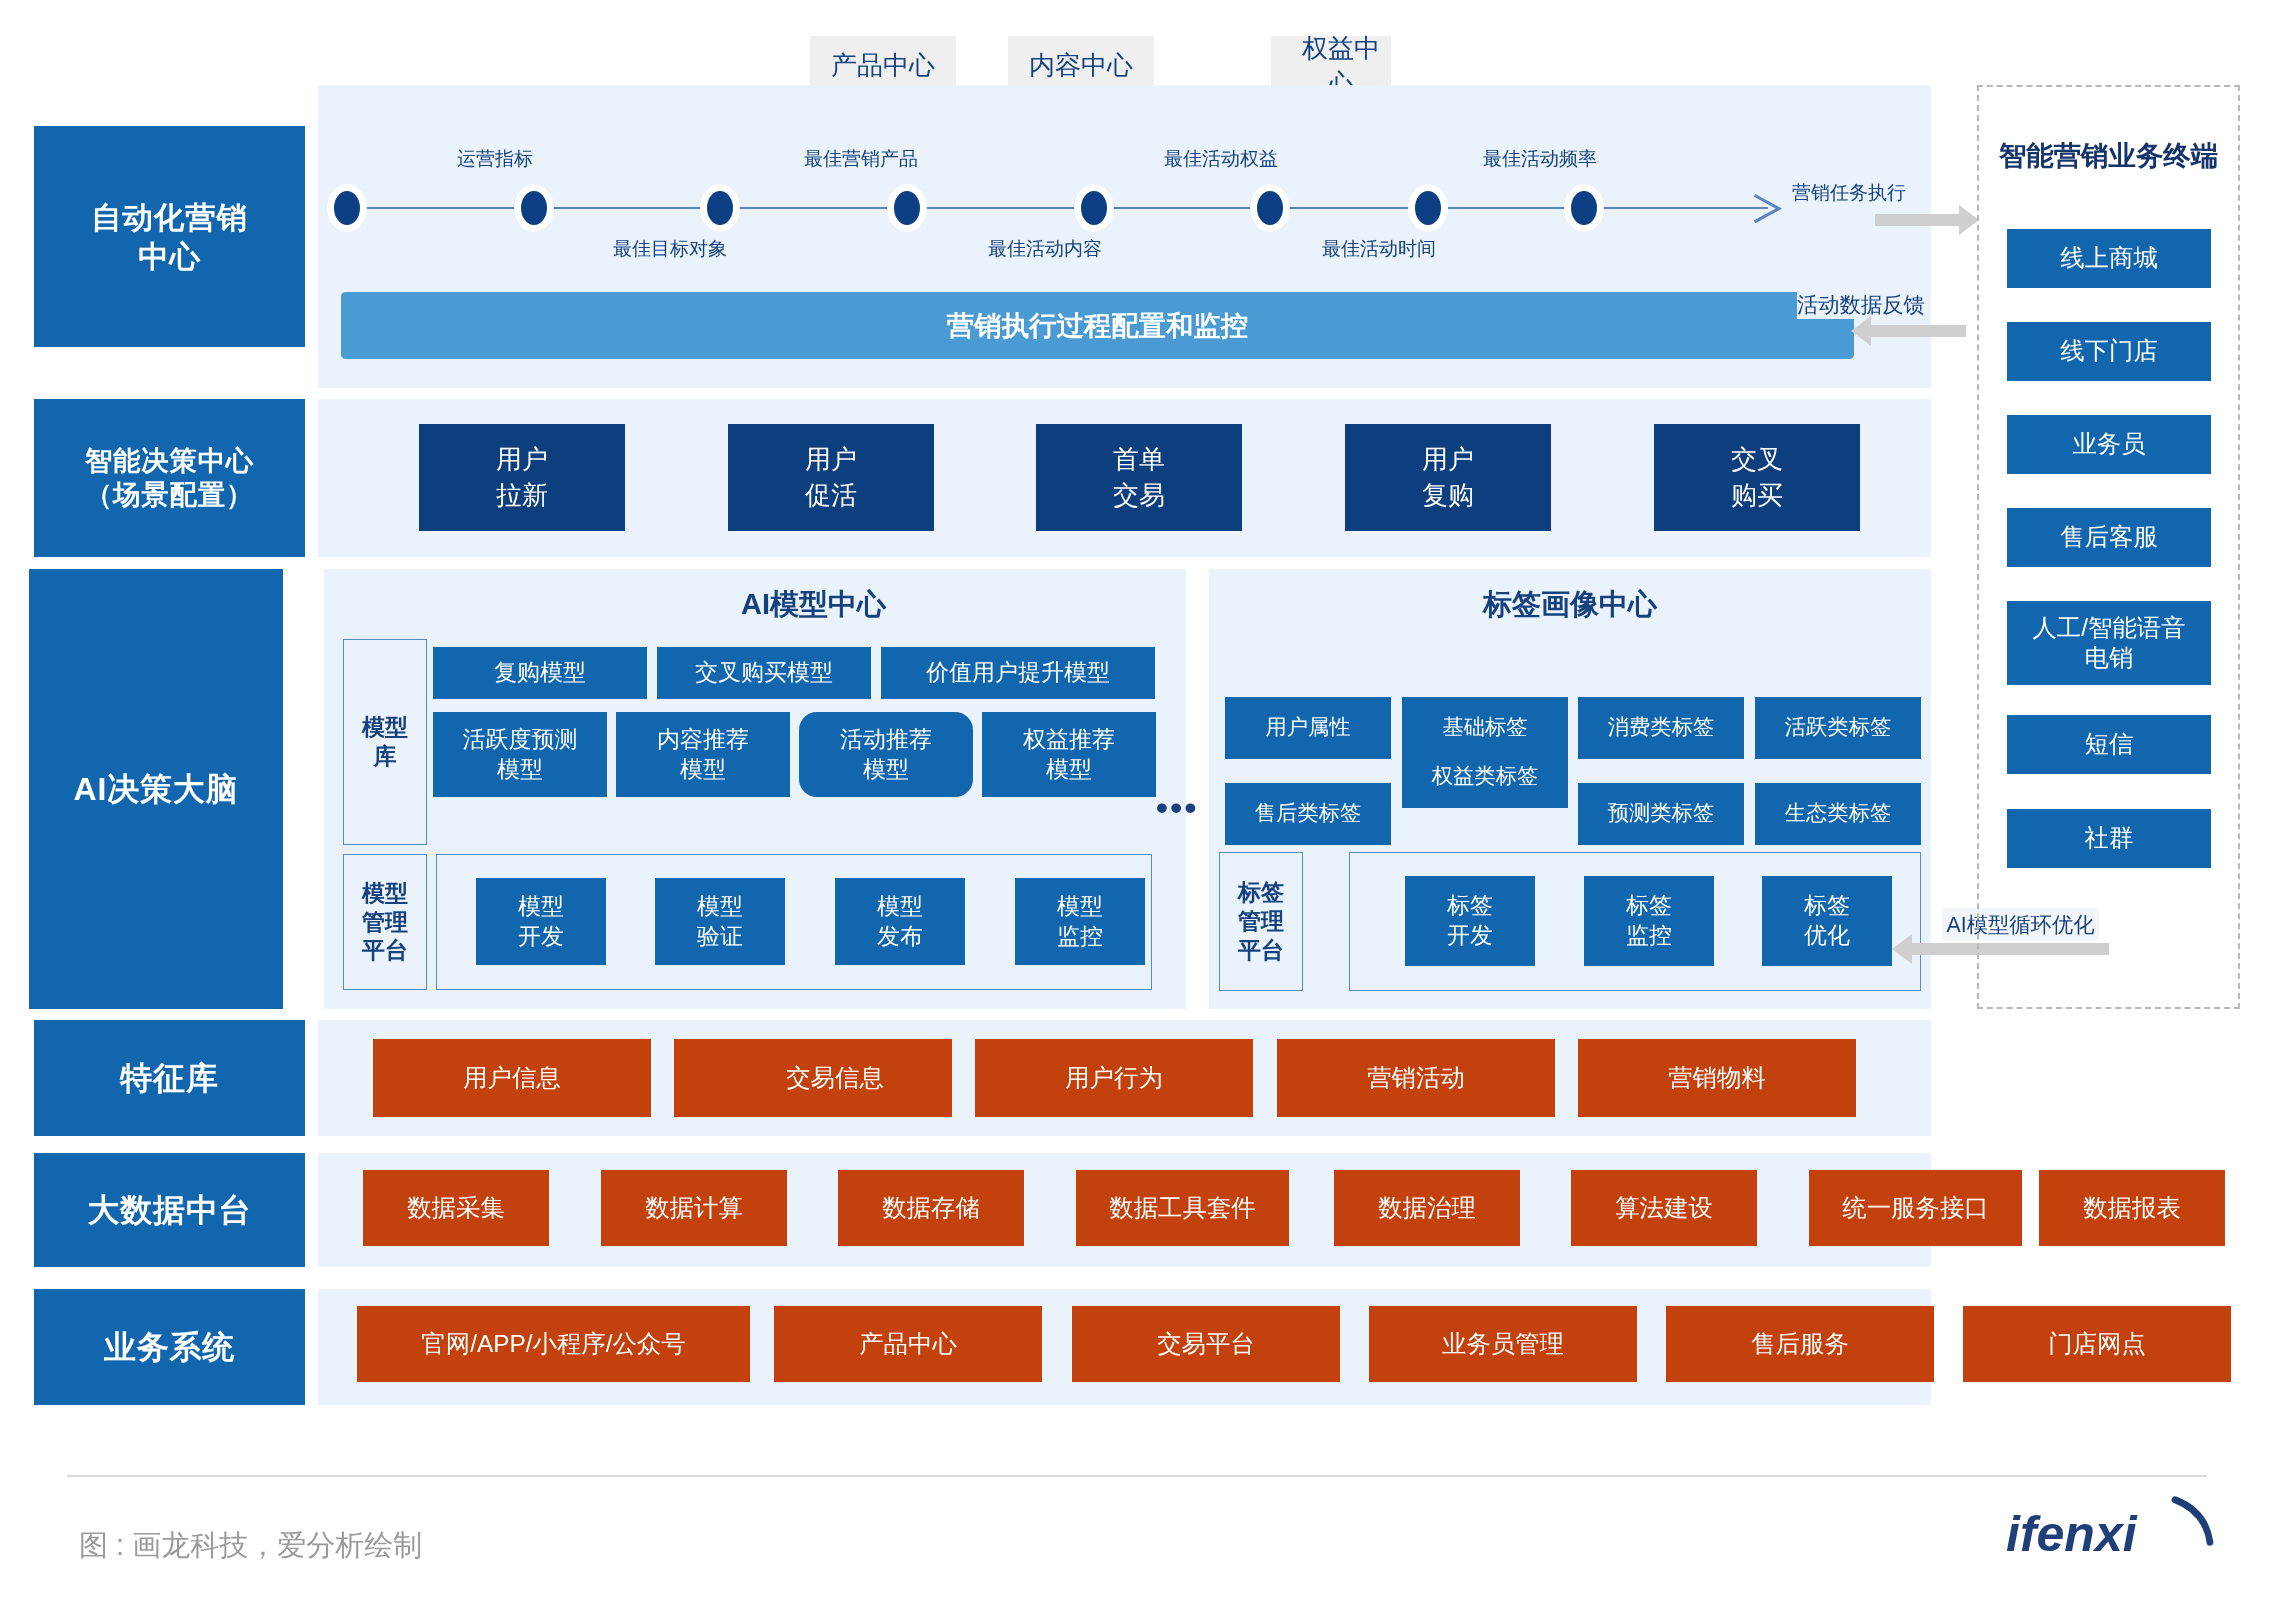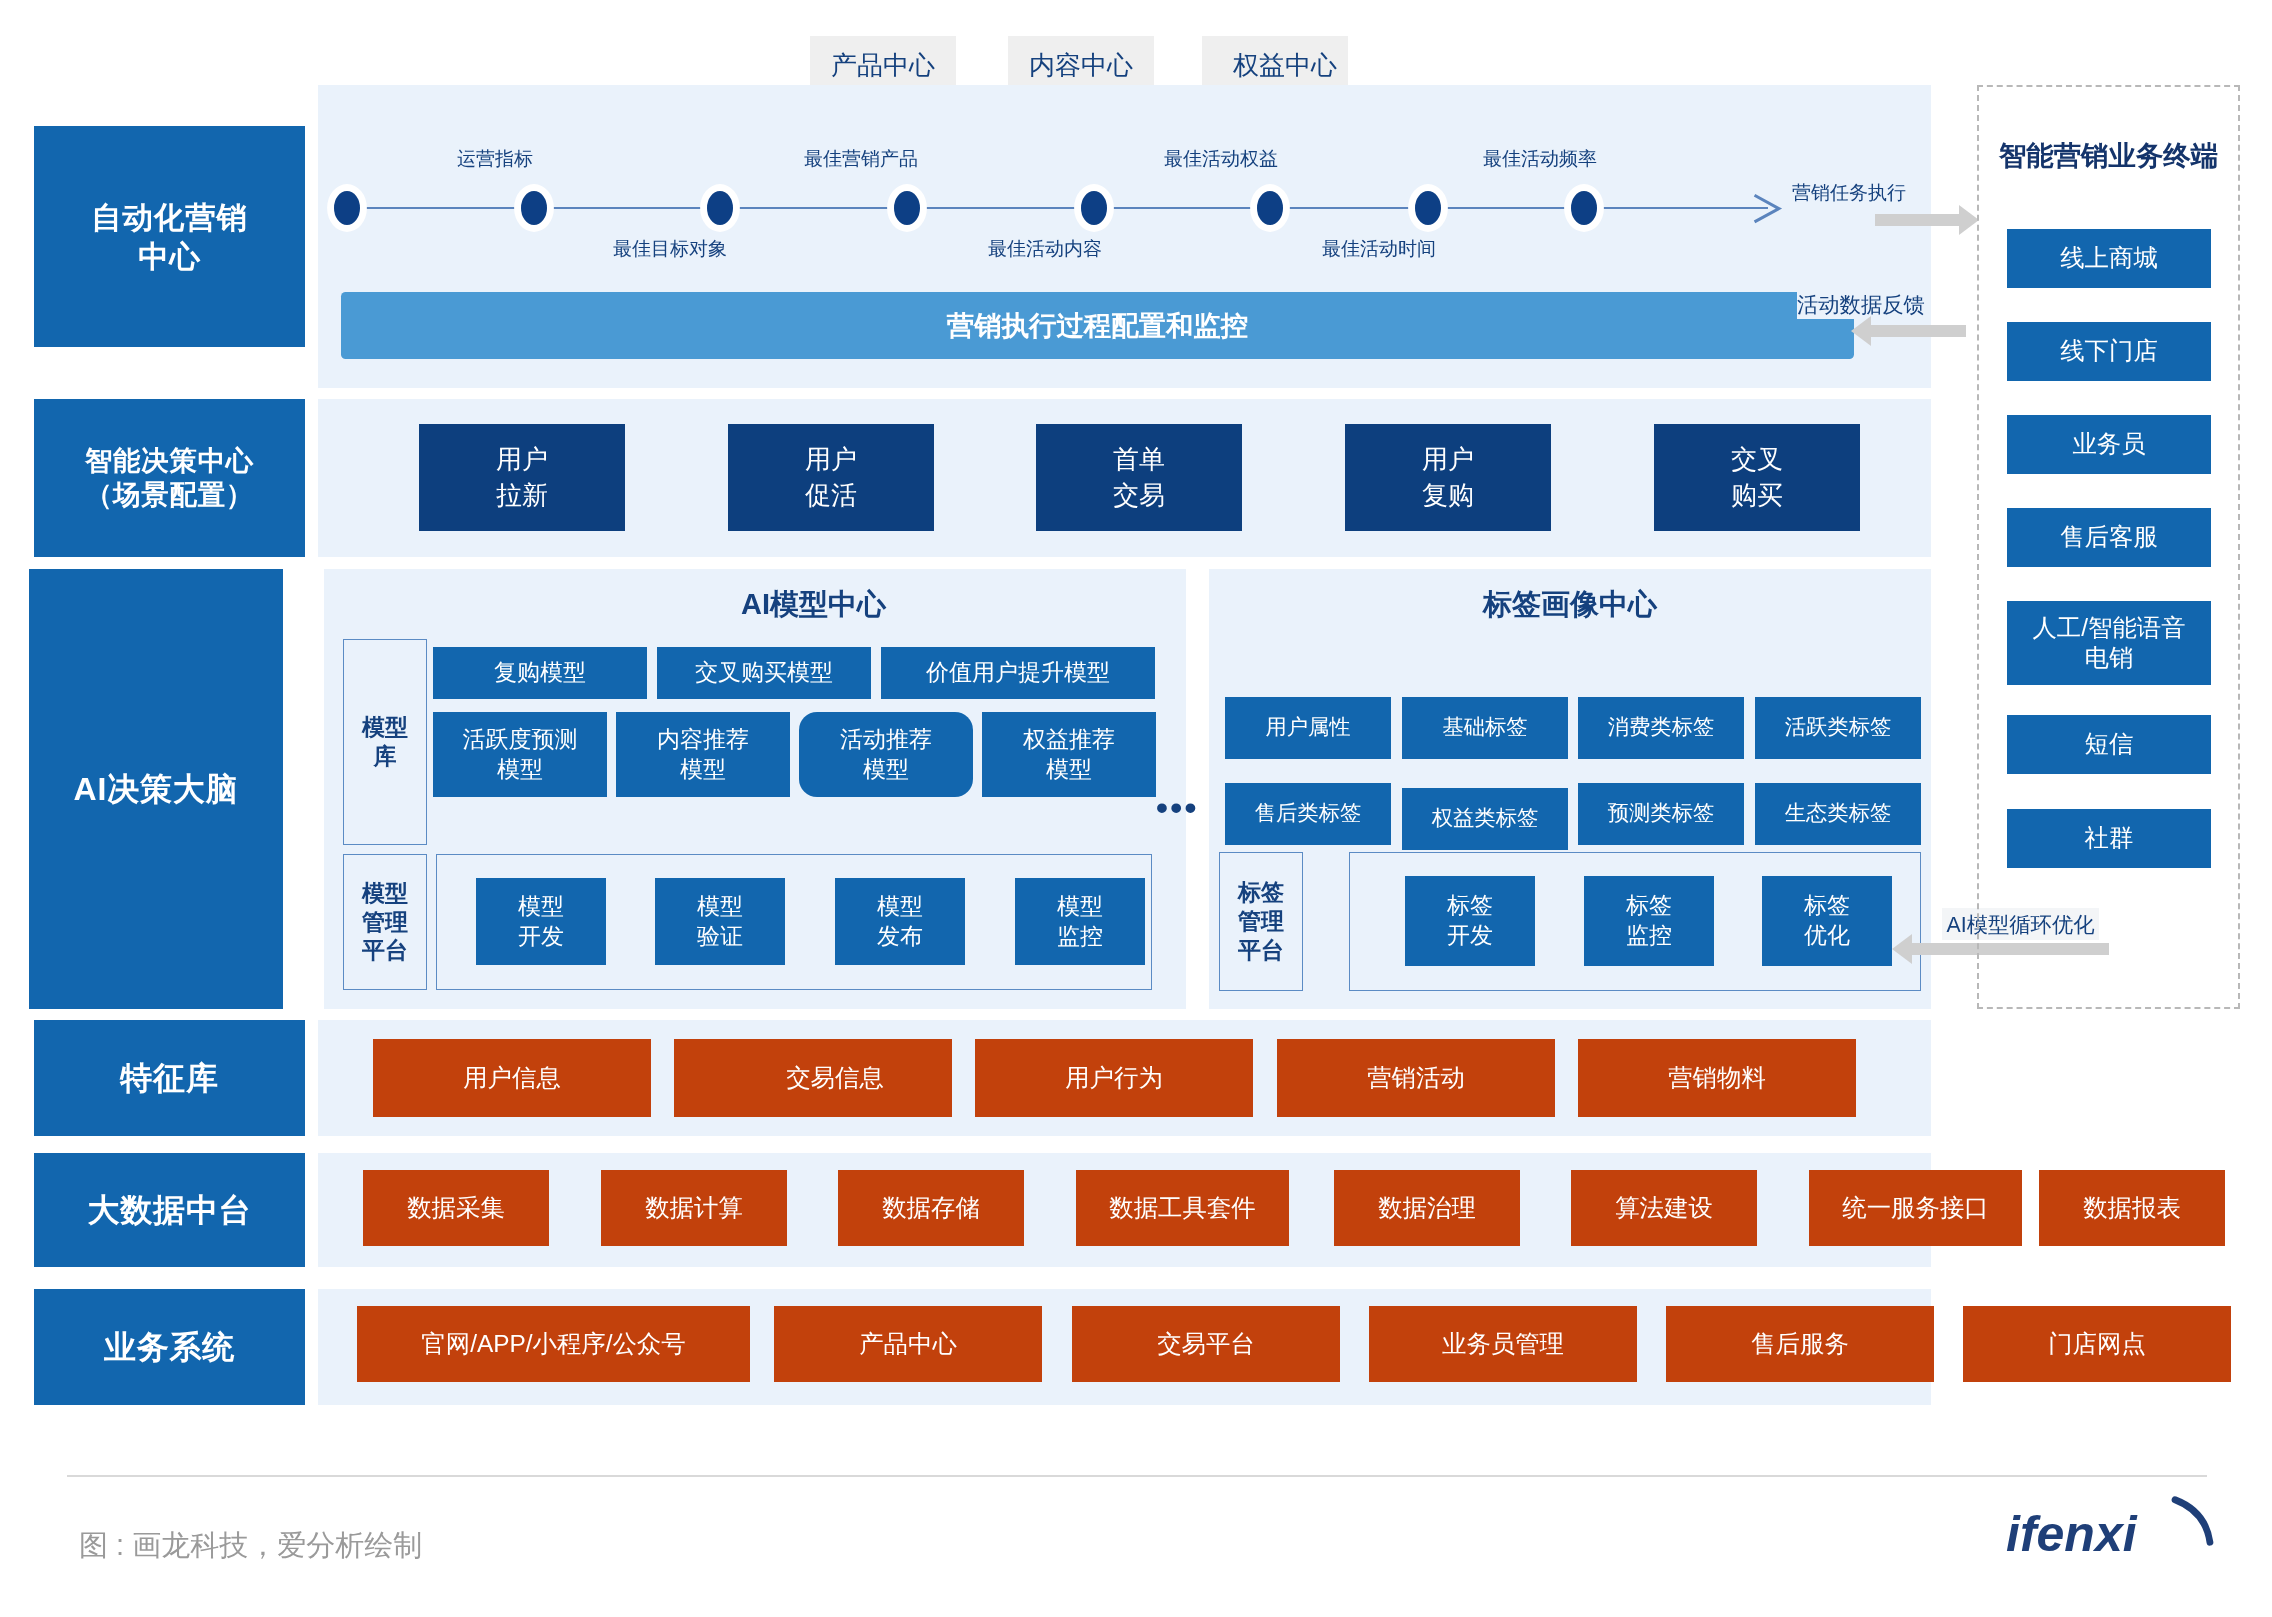--- a/index.html
+++ b/index.html
@@ -122,21 +122,21 @@
   .footer-text { color: #9a9a9a; font-size: 29px; }
   .logo { color: #1f3f78; font-weight: bold; font-size: 50px; font-style: italic; }
 </style>
 </head>
 <body>
 
 <div id="root">
 
   <div class="abs tab center" style="left:810px; top:36px; width:146px;">产品中心</div>
   <div class="abs tab center" style="left:1008px; top:36px; width:146px;">内容中心</div>
-  <div class="abs tab center" style="left:1202px; top:36px; width:146px;padding-left:20px;">权益中心</div>
+  <div class="abs tab center" style="left:1271px; top:36px; width:120px;padding-left:20px;">权益中心</div>
 
   <div class="abs panel" style="left:318px; top:85px; width:1613px; height:303px;"></div>
 
   <div class="abs spine center" style="left:34px; top:126px; width:271px; height:221px; font-size:30.5px; white-space:pre-line;">自动化营销
 中心</div>
 
   <div class="abs tl-line" style="left:347px; top:207px; width:1421px;"></div>
 
   <svg class="abs" style="left:1753px; top:192px;" width="32" height="34" viewBox="0 0 42 44">
     <path d="M2 4 L34 21.5 L2 39" fill="none" stroke="#5b84bd" stroke-width="4"></path>
@@ -225,21 +225,21 @@
 
   <div class="abs panel" style="left:1209px; top:569px; width:722px; height:440px;"></div>
   <div class="abs center-title center" style="left:1209px; top:585px; width:722px; height:40px;">标签画像中心</div>
 
   <div class="abs mid-box small center" style="left:1225px; top:697px; width:166px; height:62px;">用户属性</div>
   <div class="abs mid-box small center" style="left:1402px; top:697px; width:166px; height:62px;">基础标签</div>
   <div class="abs mid-box small center" style="left:1578px; top:697px; width:166px; height:62px;">消费类标签</div>
   <div class="abs mid-box small center" style="left:1755px; top:697px; width:166px; height:62px;">活跃类标签</div>
 
   <div class="abs mid-box small center" style="left:1225px; top:783px; width:166px; height:62px;">售后类标签</div>
-  <div class="abs mid-box small center" style="left:1402px; top:788px; width:166px; height:62px;">权益类标签</div>
+  <div class="abs mid-box small center" style="left:1402px; top:746px; width:166px; height:62px;">权益类标签</div>
   <div class="abs mid-box small center" style="left:1578px; top:783px; width:166px; height:62px;">预测类标签</div>
   <div class="abs mid-box small center" style="left:1755px; top:783px; width:166px; height:62px;">生态类标签</div>
 
   <div class="abs vlabel center" style="left:1219px; top:852px; width:84px; height:139px; white-space:pre-line;">标签
 管理
 平台</div>
   <div class="abs sub-frame" style="left:1349px; top:852px; width:572px; height:139px;"></div>
 
   <div class="abs mid-box center" style="left:1405px; top:876px; width:130px; height:90px; white-space:pre-line;">标签
 开发</div>

